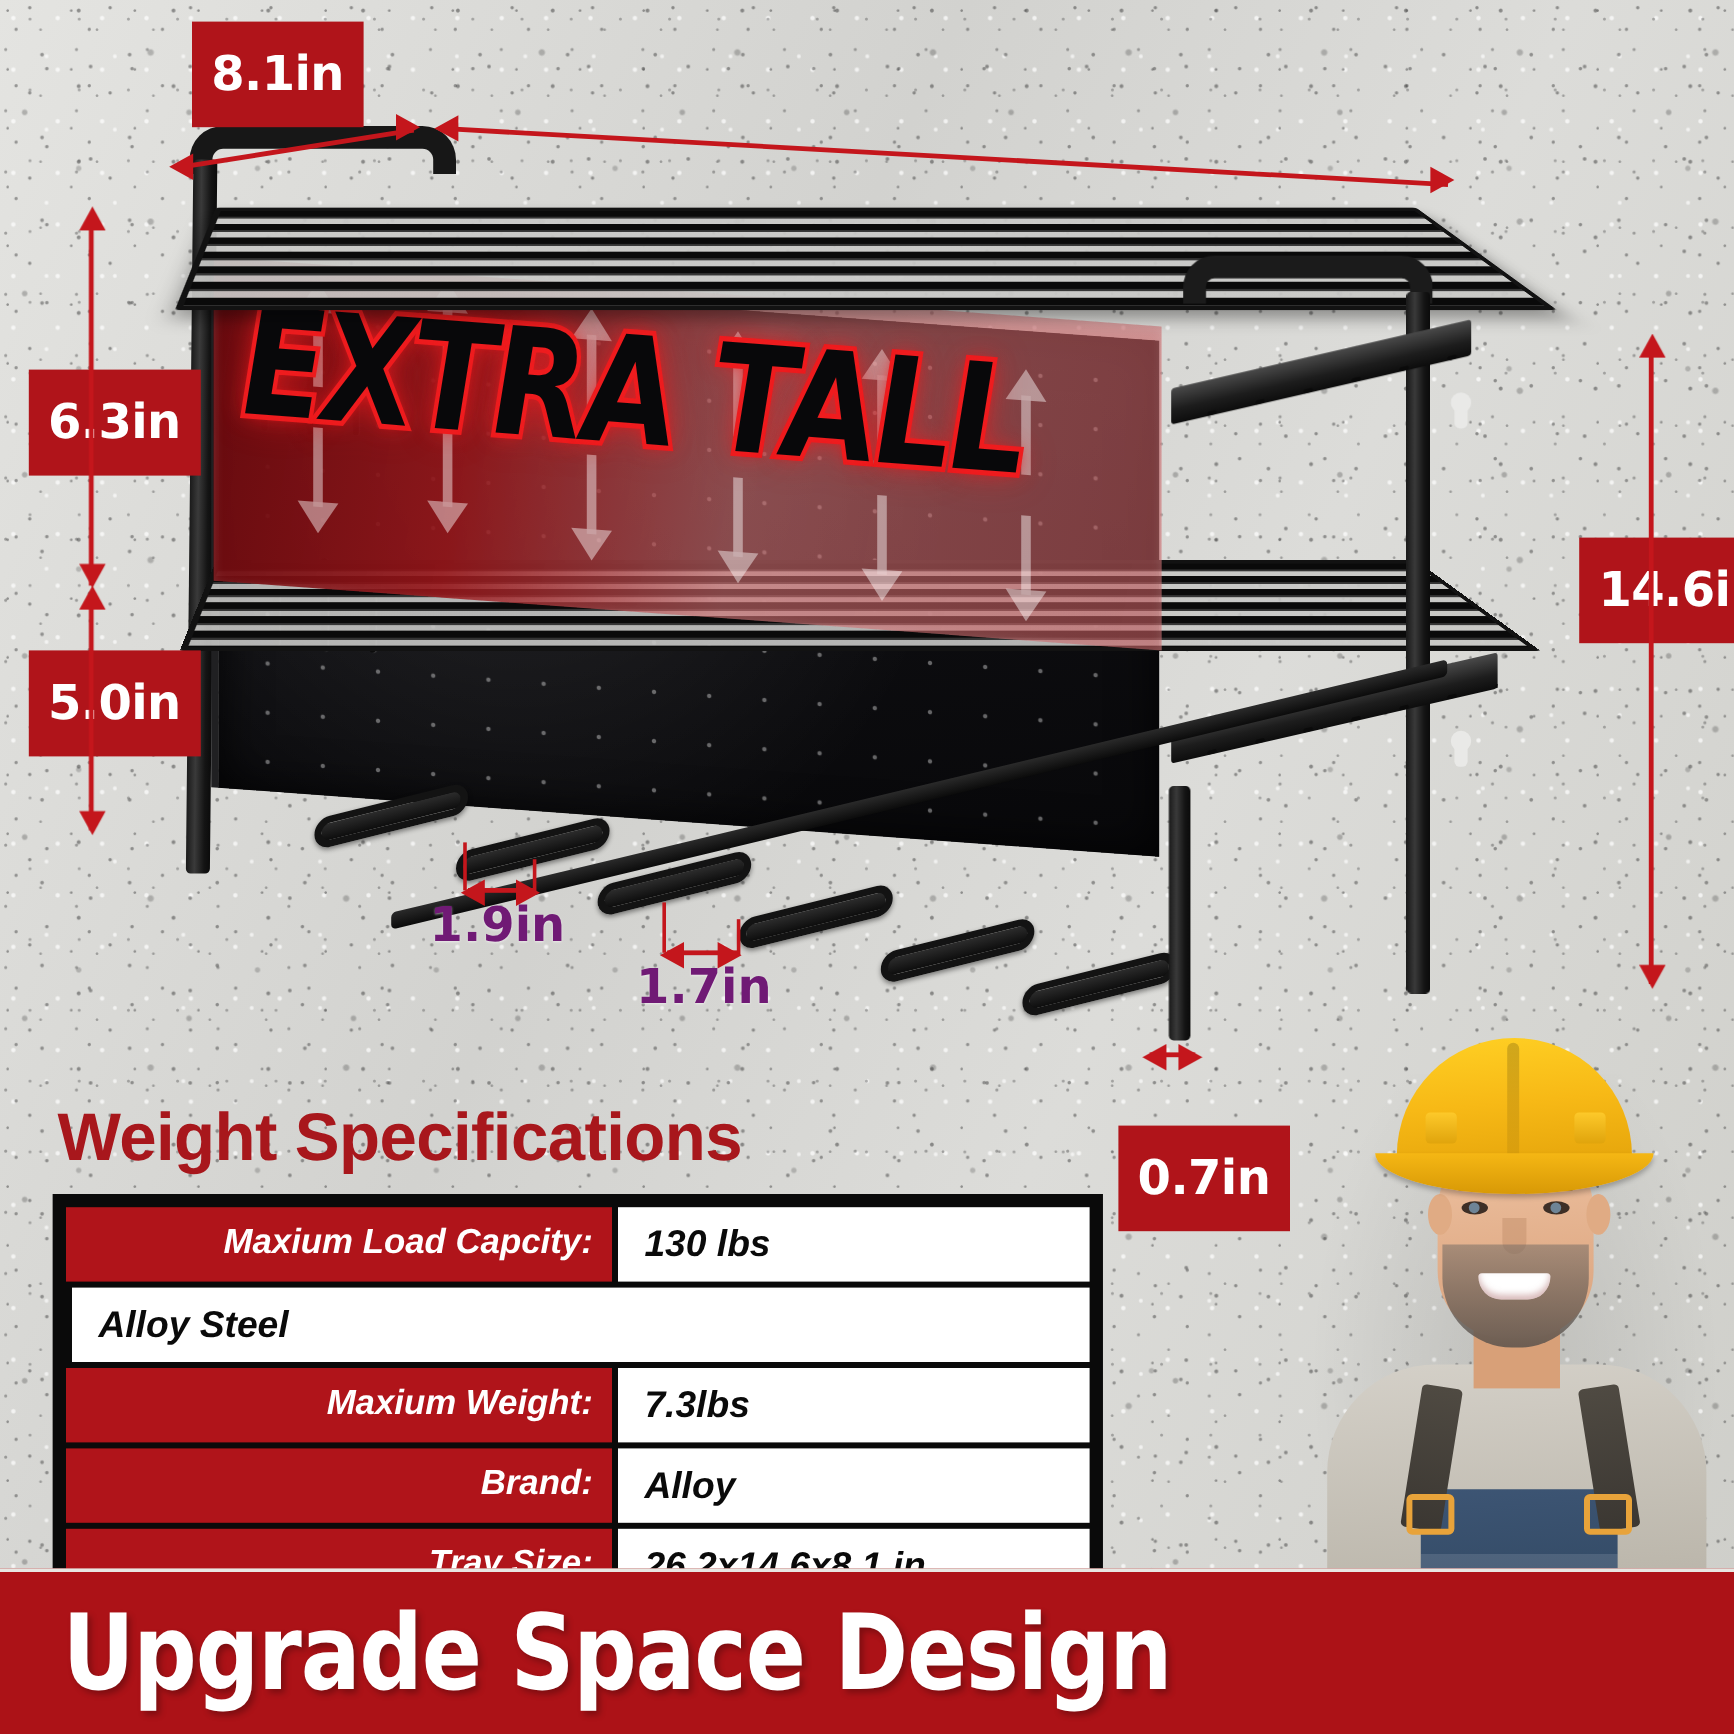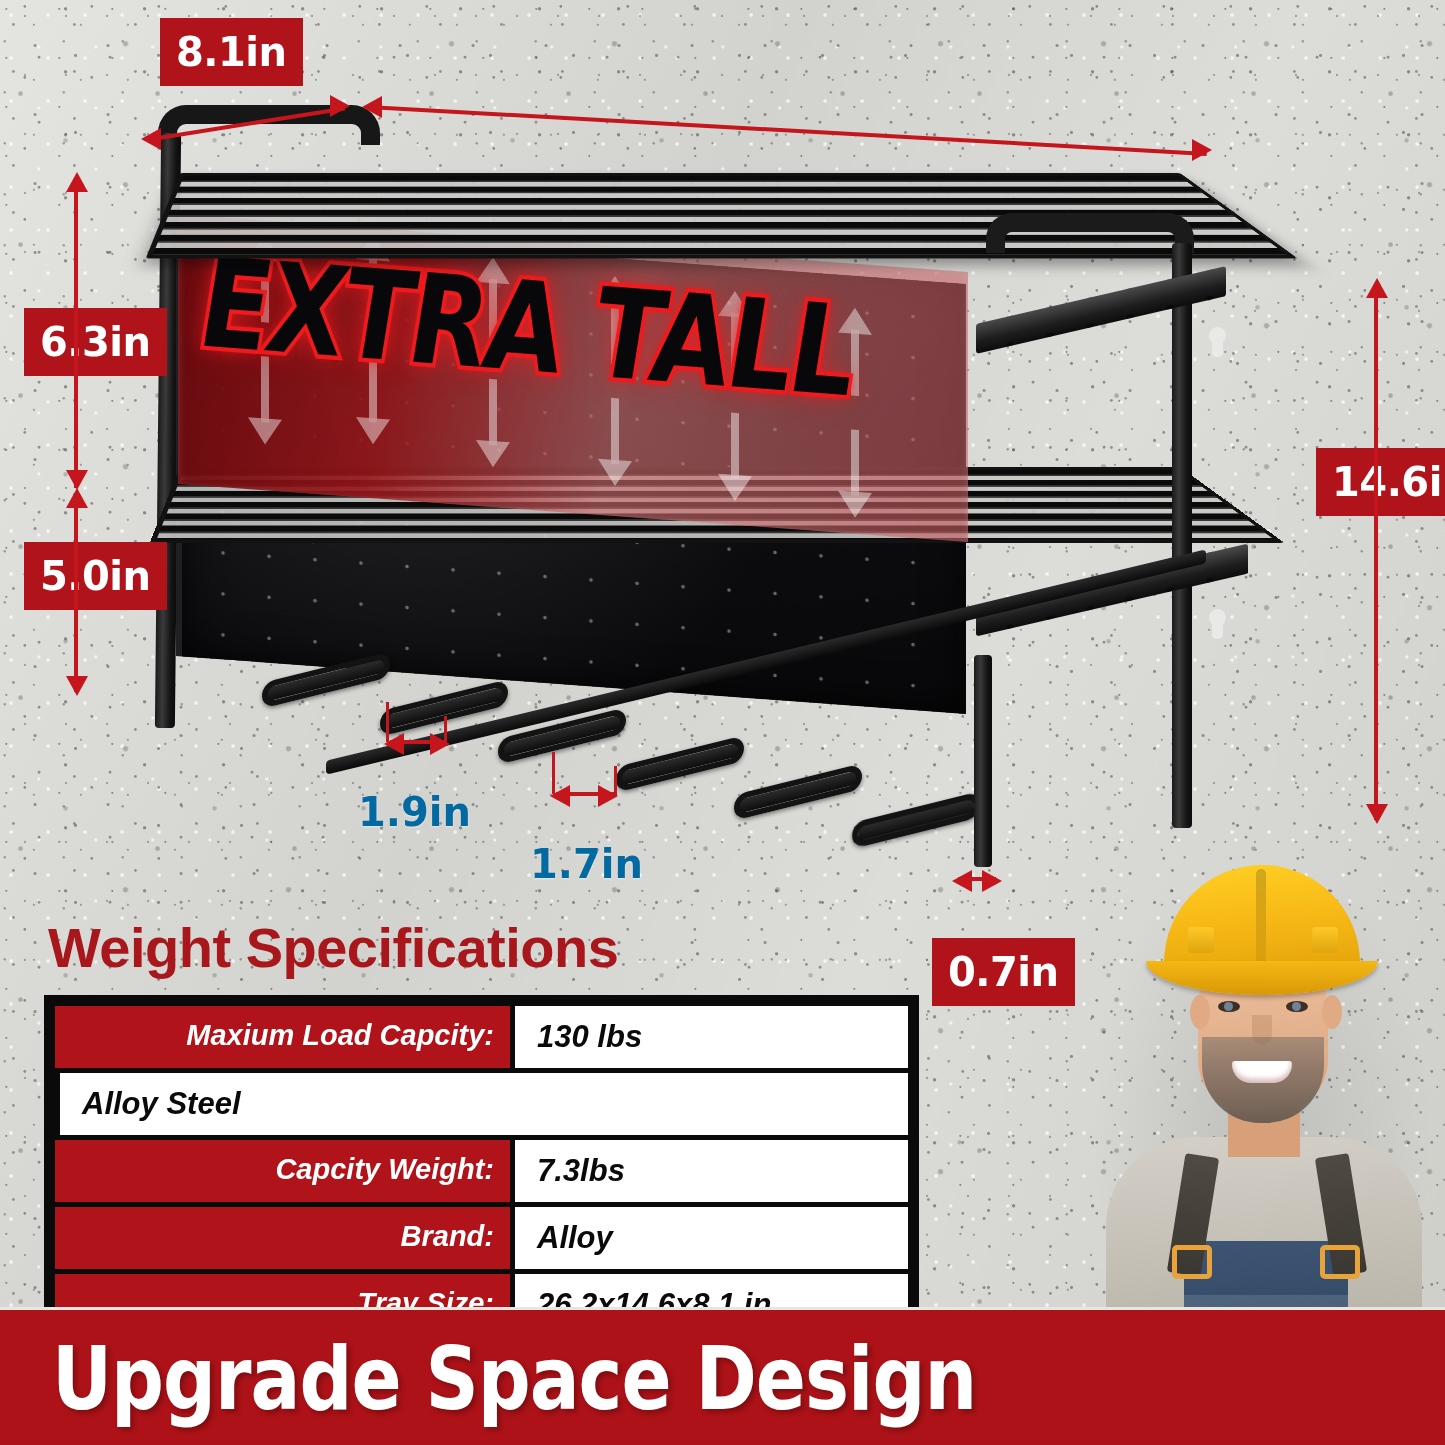--- a/index.html
+++ b/index.html
@@ -204,34 +204,33 @@
   }
 
   
   .dim-label {
     position: absolute;
     background: #b0141a;
     color: #fff;
     font-weight: 700;
     font-size: 40px;
     line-height: 1;
-    padding: 14px 16px;
+    padding: 24px 16px;
     letter-spacing: -0.5px;
     font-family: "DejaVu Sans", sans-serif;
     white-space: nowrap;
   }
   .dim-plain {
     position: absolute;
-    color: #0369a1;
+    color: #701a75;
     font-weight: 700;
     font-size: 40px;
     font-family: "DejaVu Sans", sans-serif;
     white-space: nowrap;
     text-shadow: 0 1px 2px rgba(255,255,255,.55);
-    margin-top: 41px;
   }
   .dimline { position: absolute; background: #c4161c; }
   .dimline.h { height: 4px; }
   .dimline.v { width: 4px; }
   .arrowhead { position: absolute; width: 0; height: 0; }
   .ah-left  { border-top: 11px solid transparent; border-bottom: 11px solid transparent; border-right: 20px solid #c4161c; }
   .ah-right { border-top: 11px solid transparent; border-bottom: 11px solid transparent; border-left: 20px solid #c4161c; }
   .ah-up2   { border-left: 11px solid transparent; border-right: 11px solid transparent; border-bottom: 20px solid #c4161c; }
   .ah-dn2   { border-left: 11px solid transparent; border-right: 11px solid transparent; border-top: 20px solid #c4161c; }
   .tick { position: absolute; width: 3px; background: #c4161c; }
@@ -497,21 +496,21 @@
 
   <div class="spec-table">
     <div class="spec-row">
       <div class="spec-key">Maxium Load Capcity:</div>
       <div class="spec-val">130 lbs</div>
     </div>
     <div class="spec-row">
       <div class="spec-val">Alloy Steel</div>
     </div>
     <div class="spec-row">
-      <div class="spec-key">Capcity Weight:</div>
+      <div class="spec-key">Maxium Weight:</div>
       <div class="spec-val">7.3lbs</div>
     </div>
     <div class="spec-row">
       <div class="spec-key">Brand:</div>
       <div class="spec-val">Alloy</div>
     </div>
     <div class="spec-row">
       <div class="spec-key">Tray Size:</div>
       <div class="spec-val">26.2x14.6x8.1 in</div>
     </div>

